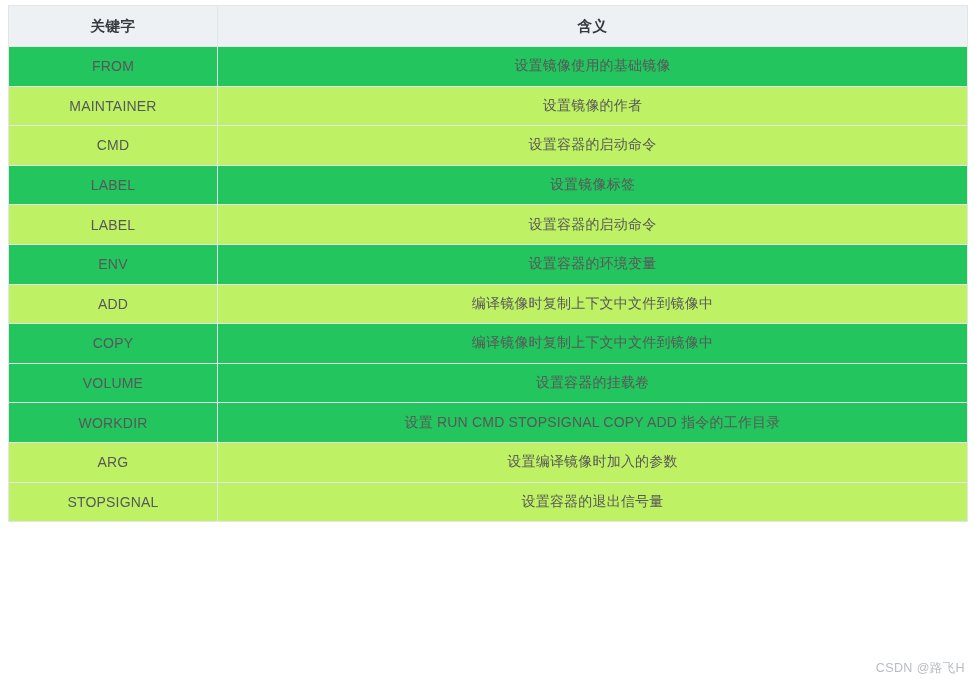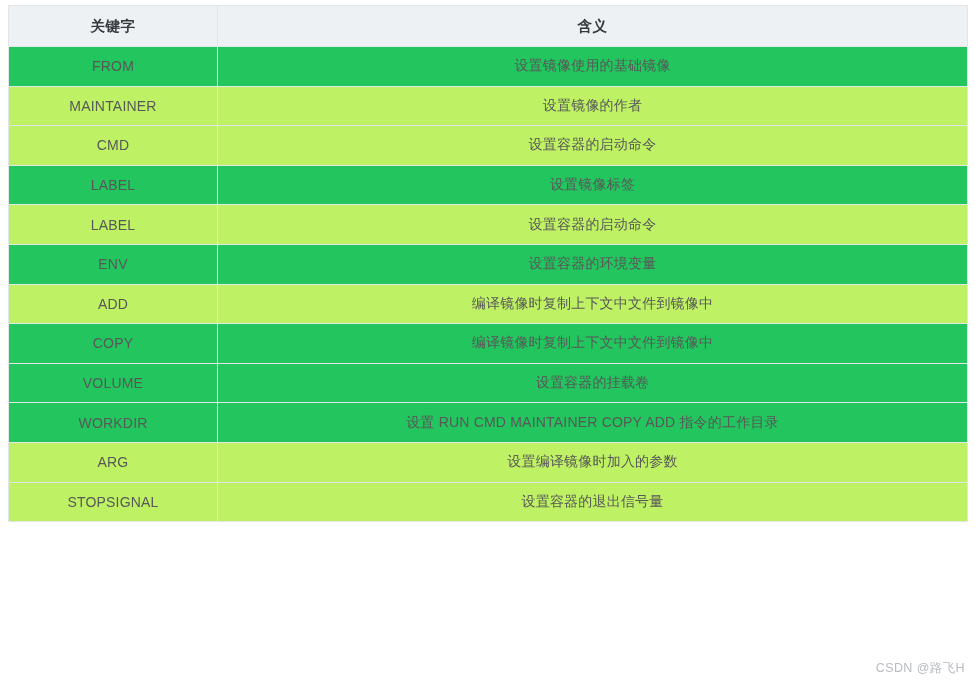--- a/index.html
+++ b/index.html
@@ -132,21 +132,21 @@
           <tr class="row-odd">
             <td>COPY</td>
             <td>编译镜像时复制上下文中文件到镜像中</td>
           </tr>
           <tr class="row-odd">
             <td>VOLUME</td>
             <td>设置容器的挂载卷</td>
           </tr>
           <tr class="row-odd">
             <td>WORKDIR</td>
-            <td>设置 RUN CMD MAINTAINER COPY ADD 指令的工作目录</td>
+            <td>设置 RUN CMD STOPSIGNAL COPY ADD 指令的工作目录</td>
           </tr>
           <tr class="row-even">
             <td>ARG</td>
             <td>设置编译镜像时加入的参数</td>
           </tr>
           <tr class="row-even">
             <td>STOPSIGNAL</td>
             <td>设置容器的退出信号量</td>
           </tr>
         </tbody>

